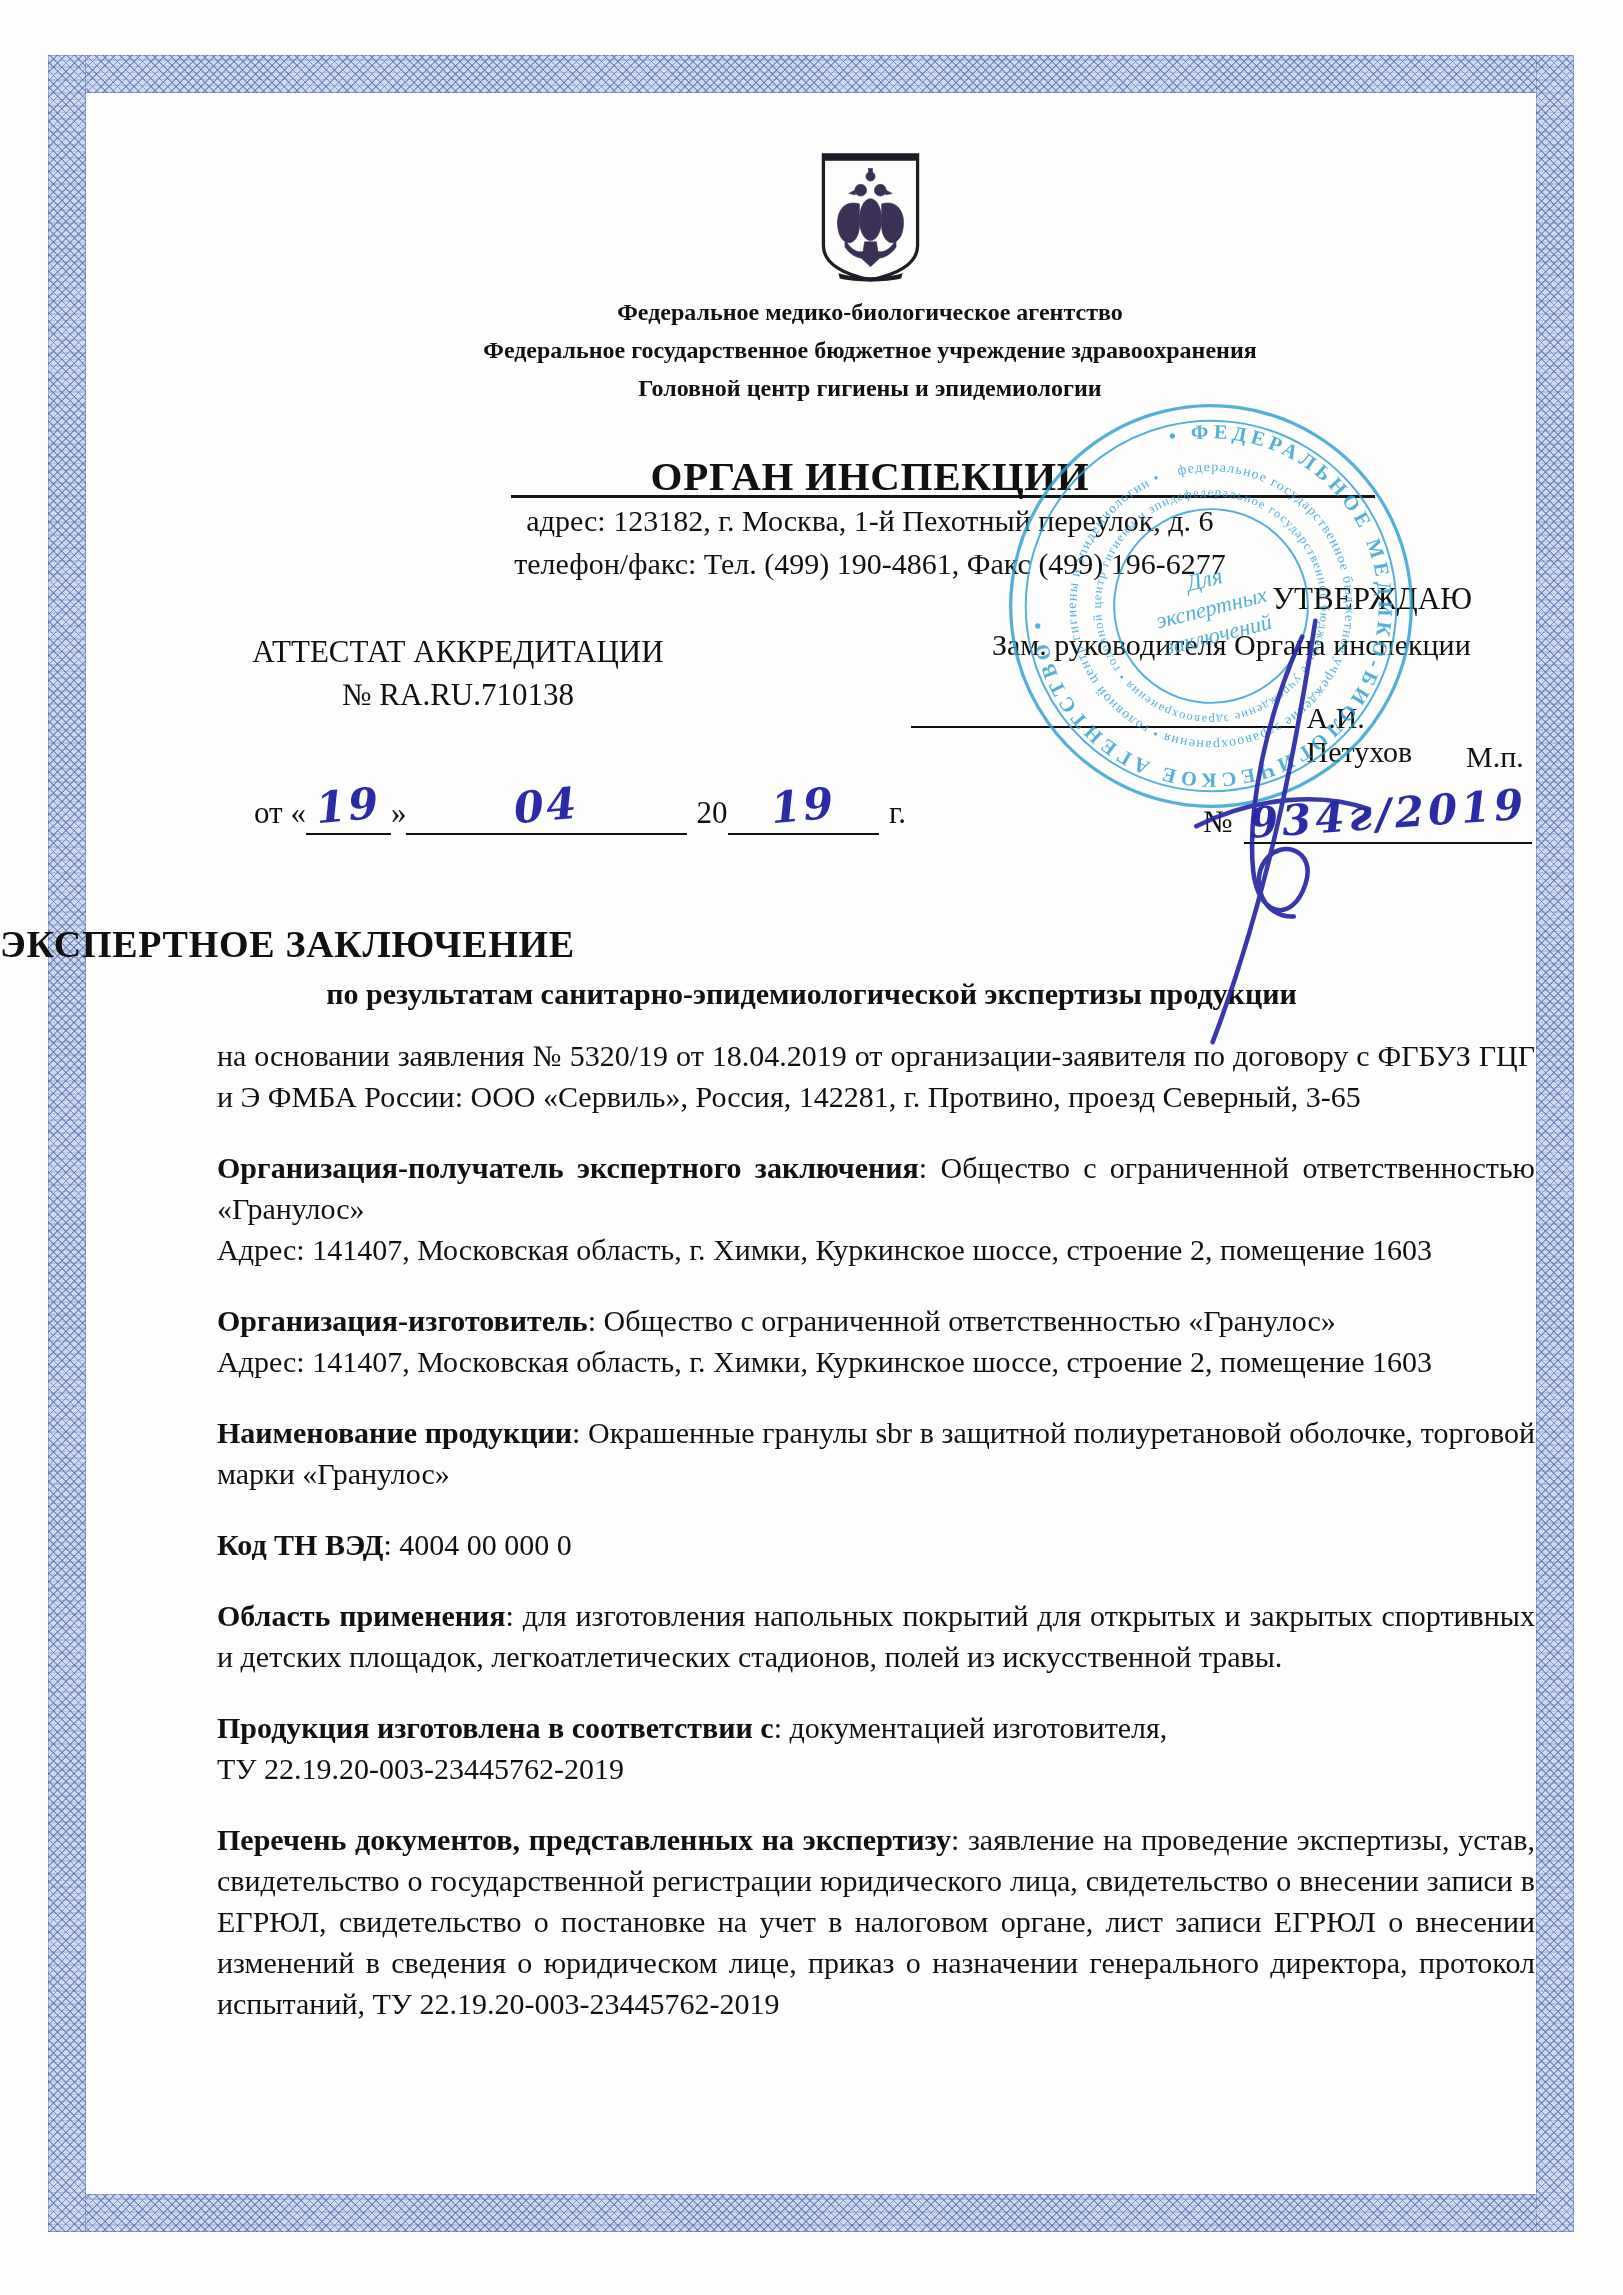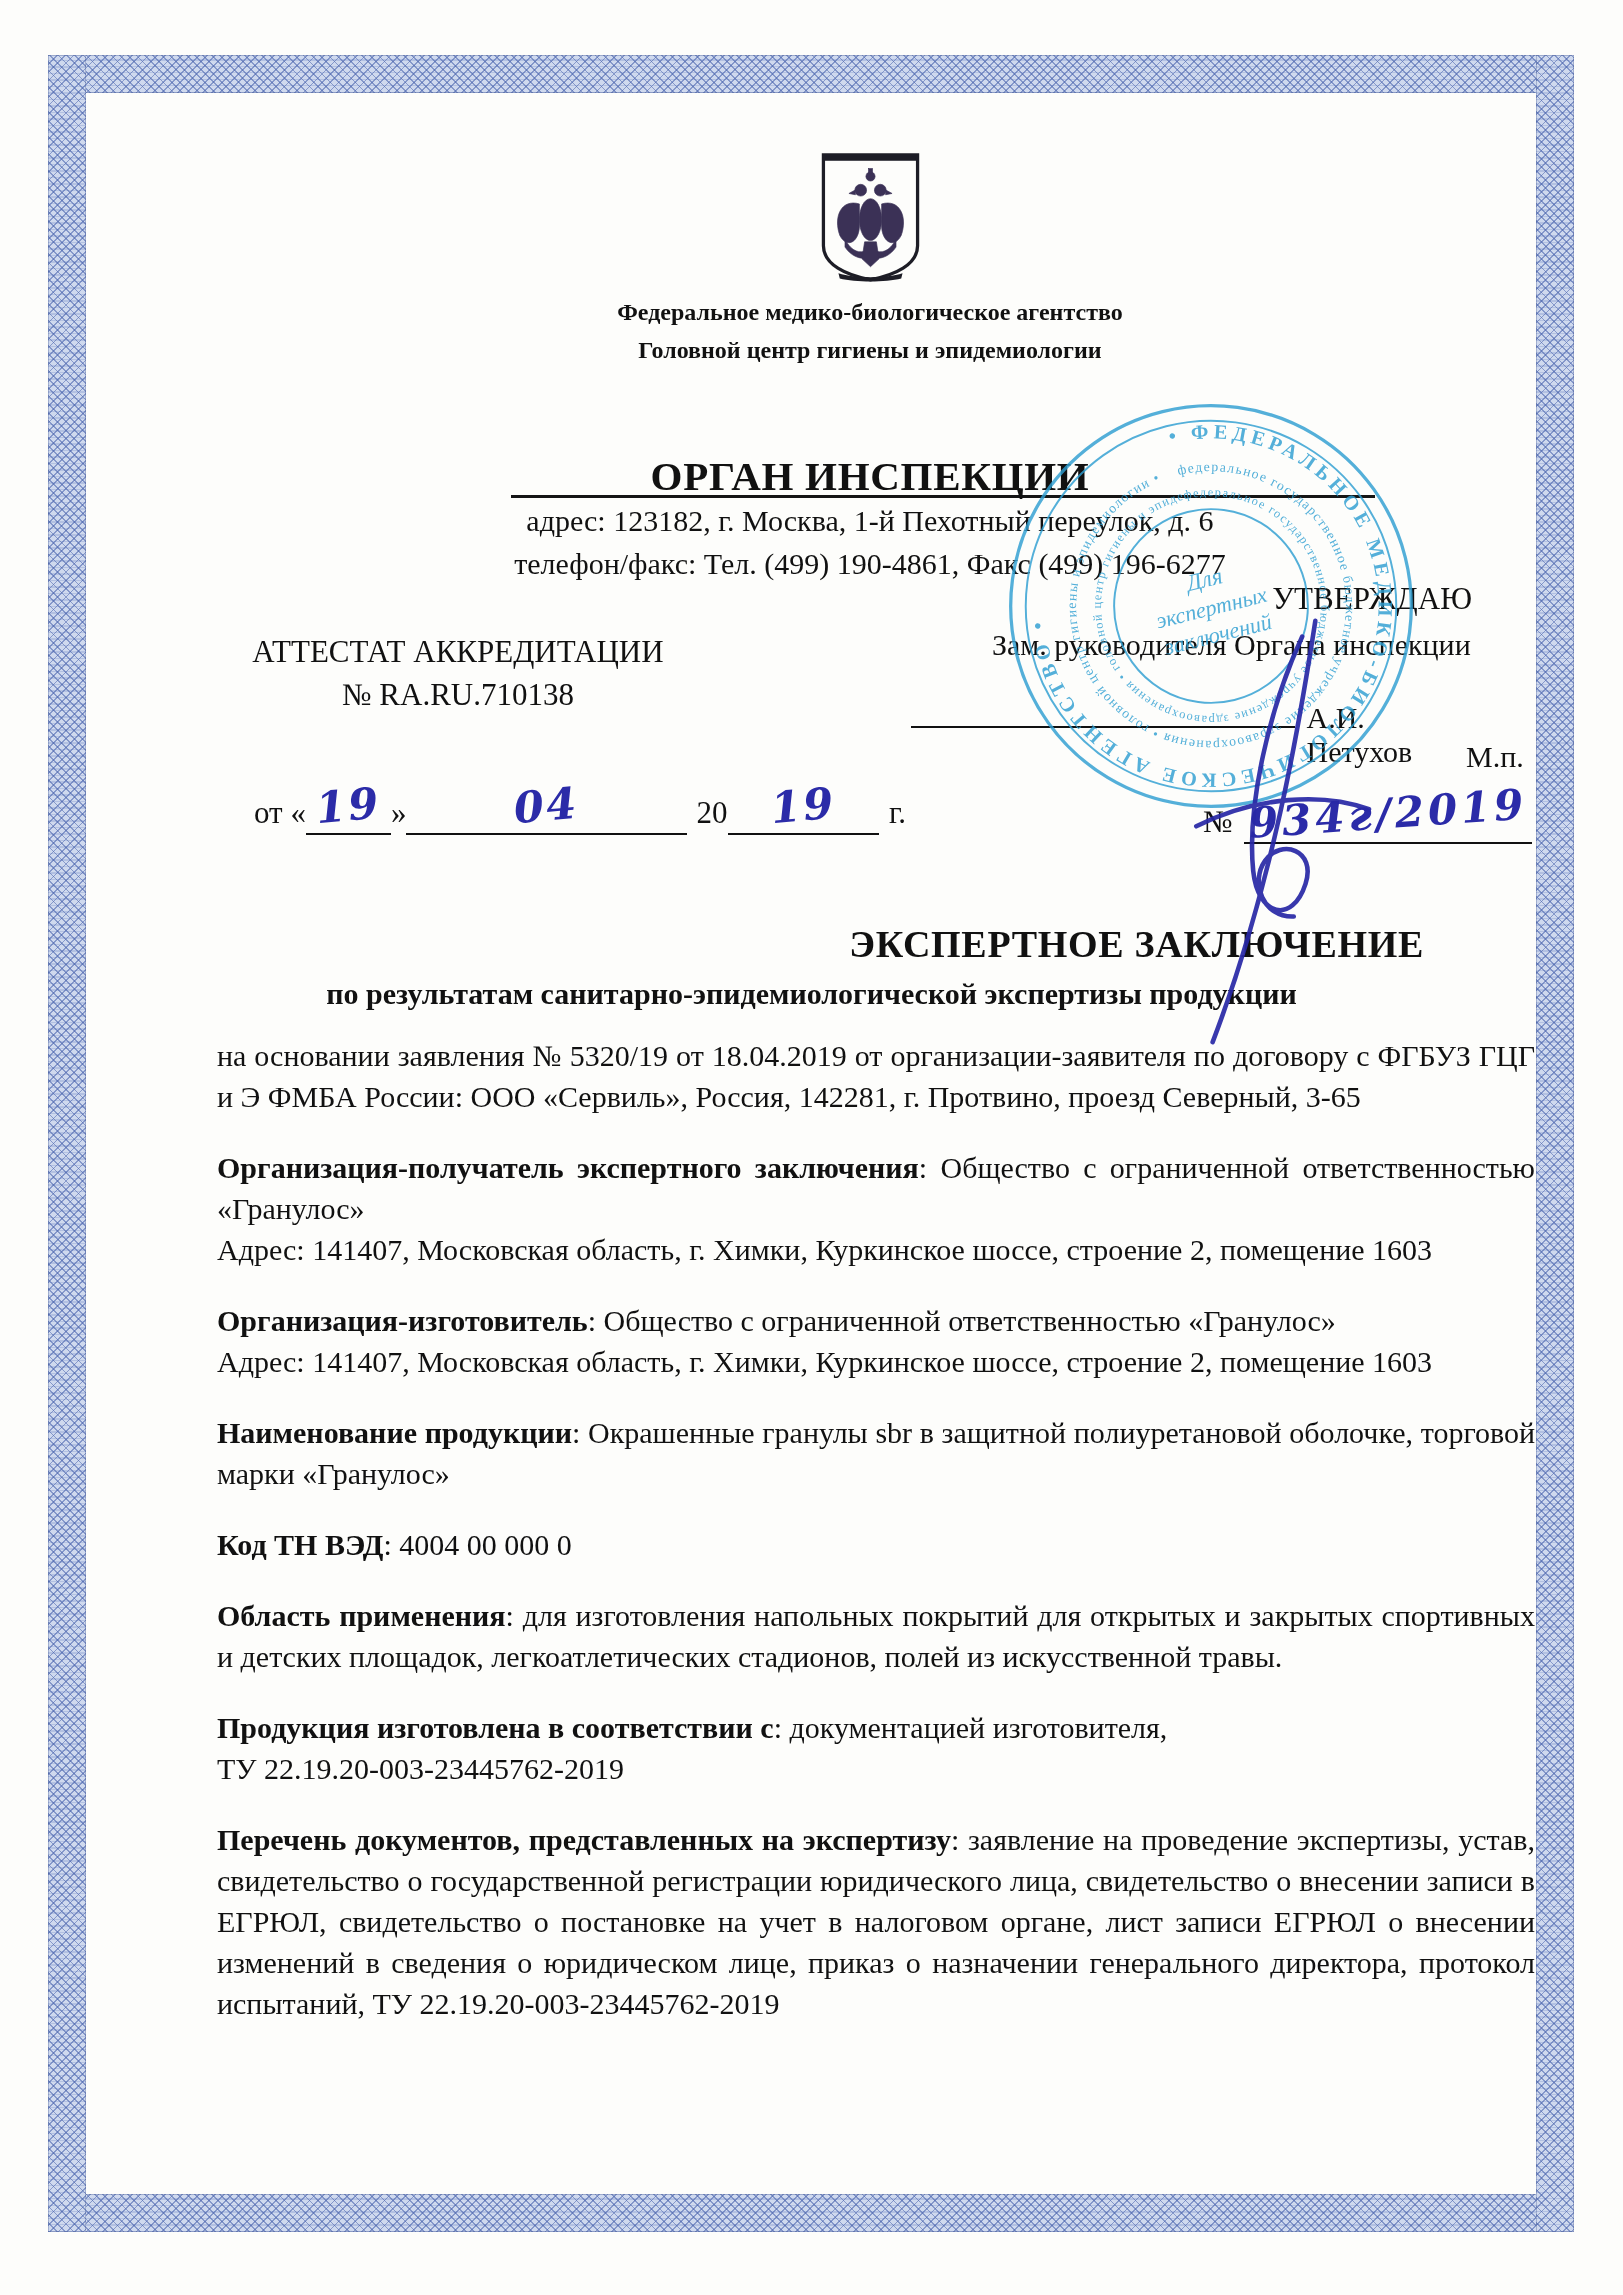--- a/index.html
+++ b/index.html
@@ -48,21 +48,21 @@
   .w120{width:85px;} .w420{width:281px;} .w220{width:151px;} .w440{width:288px;}
   .ink{
     color:#2b2ba8;font-style:italic;font-weight:bold;
     font-family:"DejaVu Serif","Liberation Serif",serif;
     display:inline-block;transform:rotate(-5deg) translateY(-2.6px);
     font-size:43px;letter-spacing:2.6px;
   }
   .ink-num{font-size:42px;letter-spacing:3.9px;transform:rotate(-4deg) translateY(-3.9px);}
 
   
-  .title{left:0;top:922px;width:1424px;text-align:right;font-weight:bold;font-size:38px;letter-spacing:0.7px;}
+  .title{left:0;top:922px;width:1424px;text-align:left;font-weight:bold;font-size:38px;letter-spacing:0.7px;}
   .subtitle{left:0;top:977px;width:1623px;text-align:center;font-weight:bold;font-size:30px;}
   .body{left:217px;top:1035px;width:1318px;font-size:30px;line-height:41px;text-align:justify;}
   .body p{margin:0 0 30px 0;}
   .lbl{font-weight:bold;}
   .line2{display:block;}
 
   
   .stamp{left:995px;top:390px;z-index:4;}
   .signature{left:1106px;top:609px;z-index:5;}
   .emblem{left:816px;top:149px;}
@@ -91,20 +91,21 @@
     <path d="M66,84 C38,76 26,104 36,132 C46,152 64,144 66,120 Z"></path>
     <path d="M100,84 C128,76 140,104 130,132 C120,152 102,144 100,120 Z"></path>
     <path d="M44,138 C54,158 70,162 80,152 L78,166 C66,170 52,162 44,150 Z"></path>
     <path d="M122,138 C112,158 96,162 86,152 L88,166 C100,170 114,162 122,150 Z"></path>
     <path d="M74,142 H92 L96,168 L83,180 L70,168 Z"></path>
   </g>
 </svg>
 
 <div class="abs topblock content" style="top:293px;">
   <div class="h-bold">Федеральное медико-биологическое агентство</div>
+  <div class="h-bold">Федеральное государственное бюджетное учреждение здравоохранения</div>
   <div class="h-bold">Головной центр гигиены и эпидемиологии</div>
 </div>
 
 <div class="abs topblock content" style="top:452px;">
   <span class="organ">ОРГАН ИНСПЕКЦИИ</span>
 </div>
 <div class="rule" style="left:511px;top:495px;width:864px;height:3.3px;"></div>
 
 <div class="abs topblock addr content" style="top:504px;">адрес: 123182, г. Москва, 1-й Пехотный переулок, д. 6</div>
 <div class="abs topblock addr content" style="top:547px;">телефон/факс: Тел. (499) 190-4861, Факс (499) 196-6277</div>

